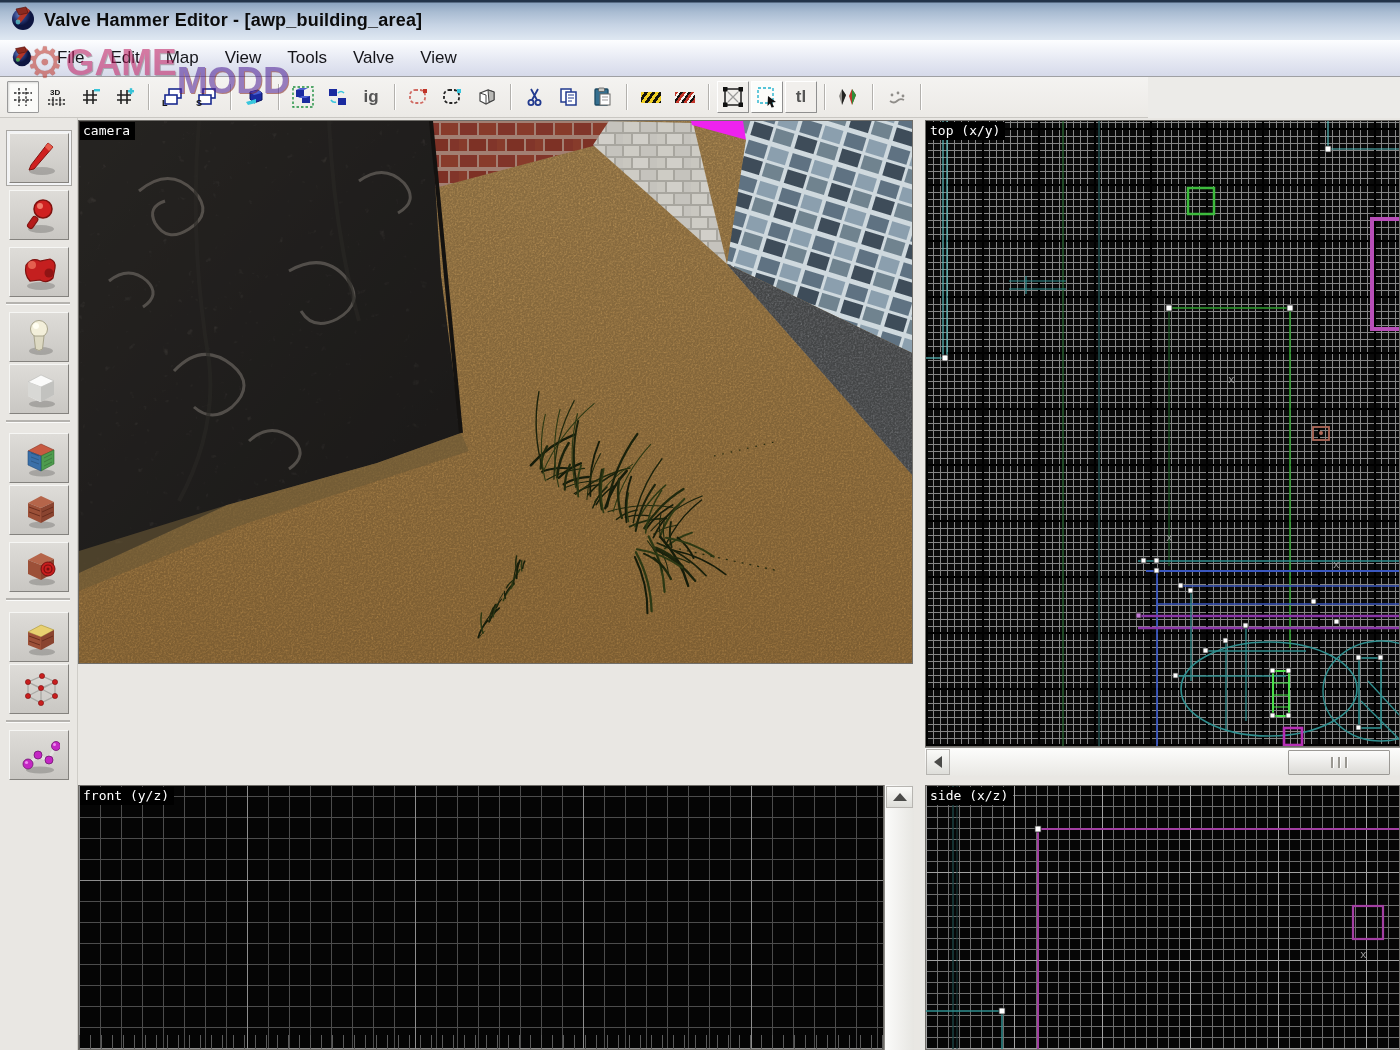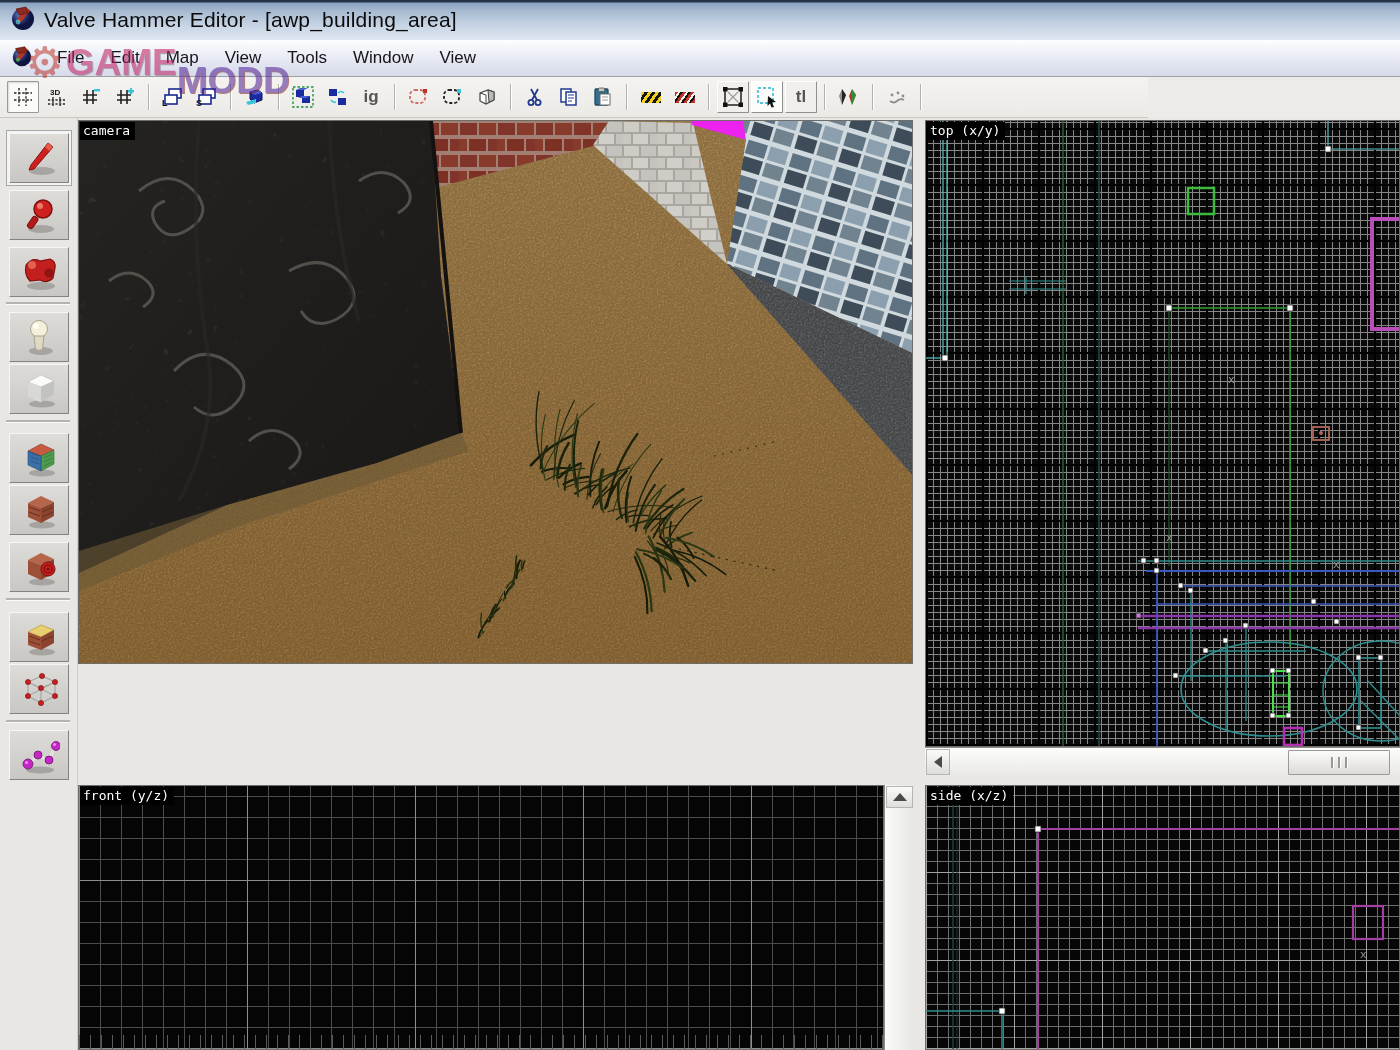--- a/index.html
+++ b/index.html
@@ -4,21 +4,21 @@
 <style>
   html,body{margin:0;padding:0;background:#b8b4ac;}
   #app{position:relative;width:1400px;height:1050px;overflow:hidden;background:#ecebe8;
        font-family:"Liberation Sans",sans-serif;-webkit-font-smoothing:antialiased;}
 
   
   .titlebar{position:absolute;left:0;top:0;width:1400px;height:40px;
     background:linear-gradient(#223349 0,#223349 2px,#8ba3bf 3px,#a9bcd2 30%,#c6d3e4 62%,#dfe8f2 100%);
     display:flex;align-items:center;}
   .titlebar .appicon{margin:0 8px 0 10px;}
-  .title-text{font-size:21px;color:#0b0b0b;font-weight:400;letter-spacing:.2px;}
+  .title-text{font-size:18px;color:#0b0b0b;font-weight:700;letter-spacing:.2px;}
   .menubar{position:absolute;left:0;top:40px;width:1400px;height:36px;
     background:linear-gradient(#fdfeff,#e6e9f3 55%,#d6daea 100%);
     display:flex;align-items:center;border-bottom:1px solid #9fa0a3;}
   .menubar .docicon{margin:0 10px 0 10px;}
   .menu-item{font-size:17px;color:#15151a;padding:4px 13px;cursor:default;}
   .toolbar{position:absolute;left:0;top:77px;width:1148px;height:41px;
     background:linear-gradient(#f4f3f1,#eceae6);border-bottom:1px solid #c9c7c2;
     display:flex;align-items:center;padding-left:6px;box-sizing:border-box;}
   .tbtn{width:30px;height:30px;margin:0 1px;display:flex;align-items:center;justify-content:center;
     border:1px solid transparent;border-radius:1px;position:relative;}
@@ -133,21 +133,21 @@
         <rect x="11" y="3" width="5" height="15" rx="1" transform="rotate(38 13 10)" fill="#b33527"></rect>
         <path d="M6 5 L16 3 L18 8.5 L9 10.5 Z" fill="#8a2a20" stroke="#5c150f" stroke-width=".7"></path>
         <circle cx="8.5" cy="17" r="2.2" fill="#4db357" opacity=".85"></circle>
       </svg>
     </span>
     <span class="menu-item">File</span>
     <span class="menu-item">Edit</span>
     <span class="menu-item">Map</span>
     <span class="menu-item">View</span>
     <span class="menu-item">Tools</span>
-    <span class="menu-item">Window</span>
+    <span class="menu-item">Valve</span>
     <span class="menu-item">View</span>
   </div>
 
   <div class="toolbar">
     <div class="tbtn pressed">
       <svg width="20" height="20">
           <path d="M6 1v18M13 1v18M1 6h18M1 13h18" stroke="#2a2a2a" stroke-width="1.4" stroke-dasharray="2.5 1.6" fill="none"></path>
         </svg>
     </div>
     <div class="tbtn">

